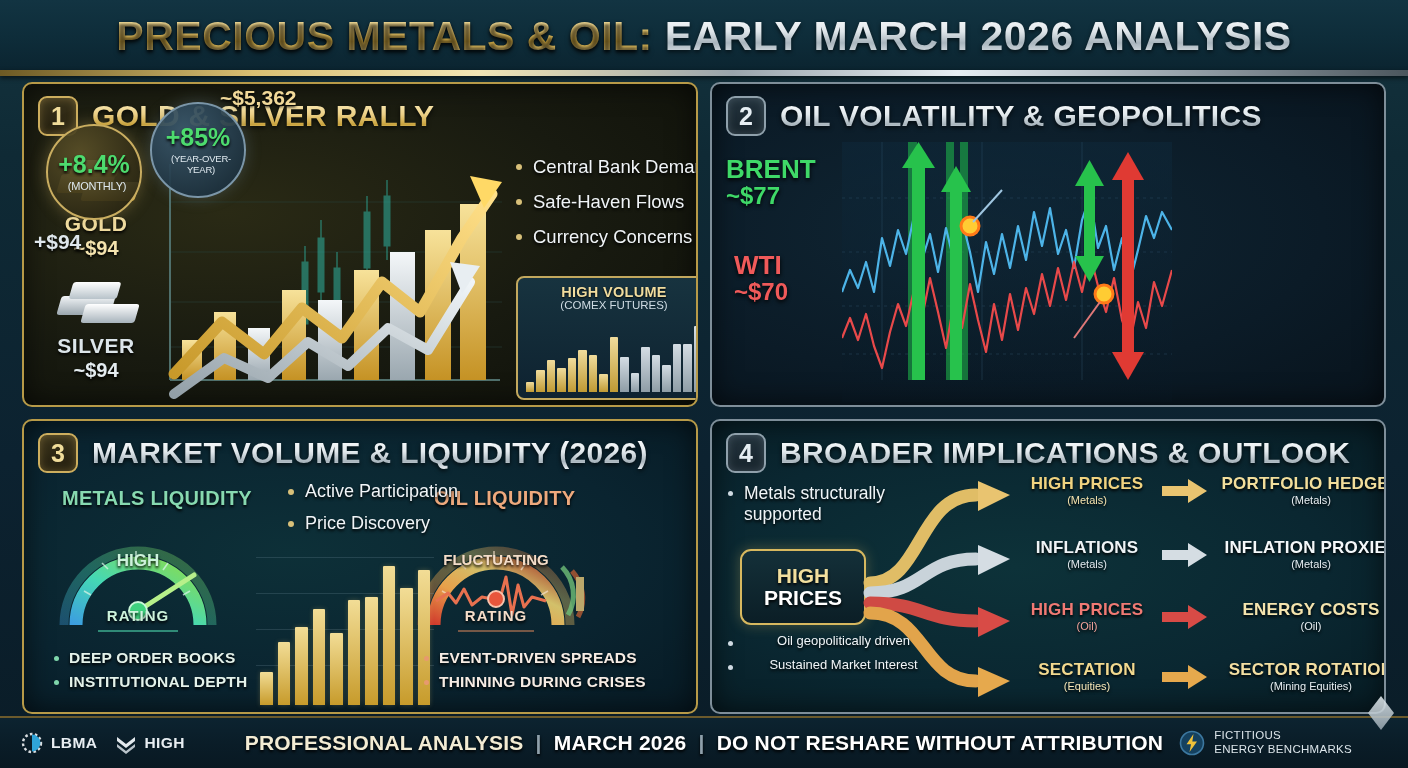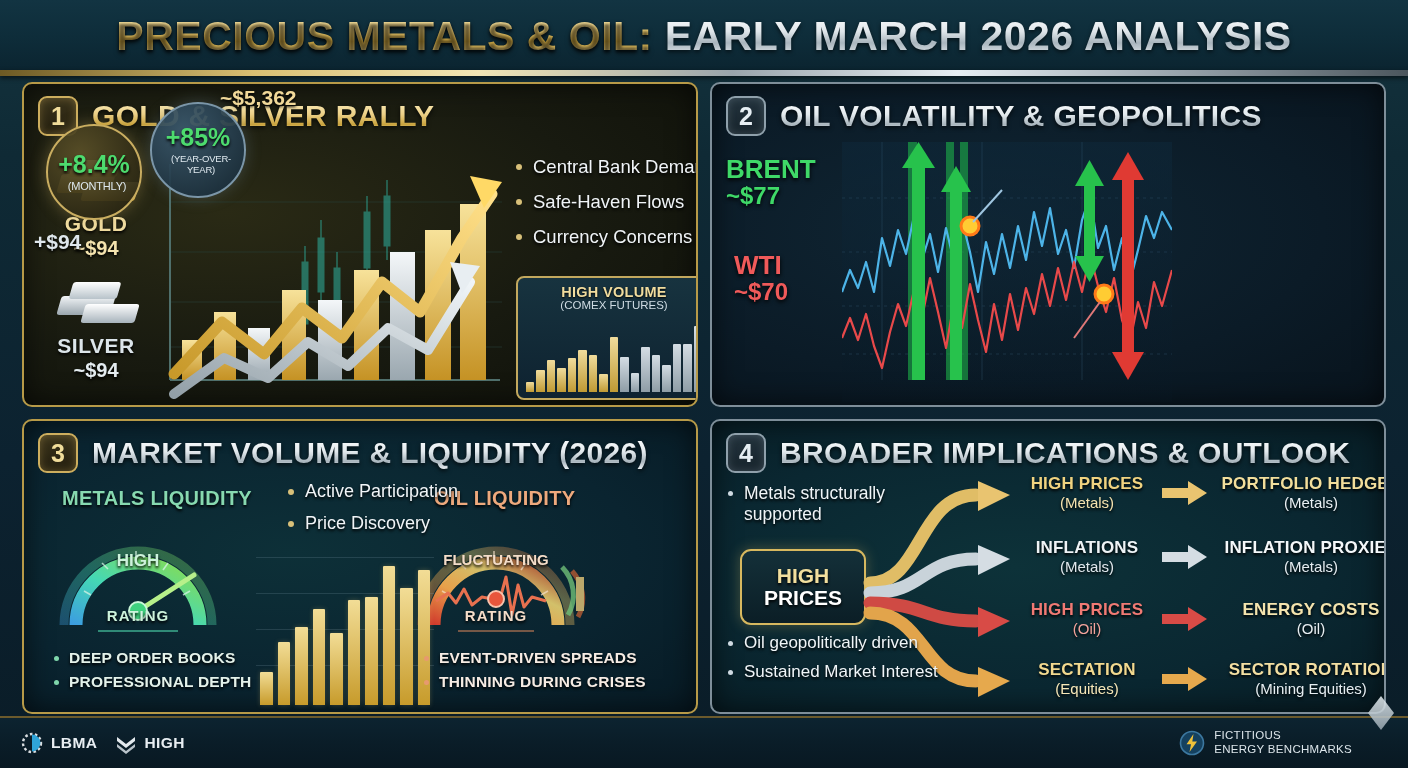--- a/index.html
+++ b/index.html
@@ -168,36 +168,36 @@
   .barchart3{ position:absolute; left:232px; top:128px; width:178px; height:160px; }
   .bc-bars{ position:absolute; left:4px; right:4px; bottom:4px; height:150px; display:flex; align-items:flex-end; gap:5px; }
   .bc-bars span{ flex:1; background:linear-gradient(180deg,#f2dd96,#c79b2b); border-radius:1px 1px 0 0; box-shadow:0 0 5px rgba(230,200,110,.25); }
   .bc-grid{ position:absolute; left:0; right:0; height:1px; background:rgba(150,180,195,.18); }
   
   .b4-top{ position:absolute; left:16px; top:62px; width:195px; }
   .b4-bot{ position:absolute; left:16px; top:212px; width:215px; }
   .b4-top li, .b4-bot li{ list-style:none; color:#f0f5f8; text-shadow:0 2px 3px #000;
     position:relative; padding-left:16px; margin-bottom:9px; }
   .b4-top li{ font-size:17.5px; line-height:1.18; }
-  .b4-bot li{ font-size:17px; }
+  .b4-bot li{ font-size:13px;text-align:center; }
   .b4-top li:before,.b4-bot li:before{ content:""; position:absolute; left:0; top:8px; width:5px; height:5px; border-radius:50%; background:#cfdae2; }
   .hpbox{
     position:absolute; left:28px; top:128px; width:126px; height:76px;
     border:2.5px solid #d7b85f; border-radius:11px;
     background:linear-gradient(180deg,#143039,#0b1e26);
     display:flex; flex-direction:column; align-items:center; justify-content:center;
     box-shadow:0 0 14px rgba(215,184,95,.3);
   }
   .hpbox .l1{ font-size:21px; font-weight:bold; color:#f2df9e; text-shadow:0 2px 3px #000; line-height:1.05; }
   .hpbox .l2{ font-size:21px; font-weight:bold; color:#ffffff; text-shadow:0 2px 3px #000; line-height:1.05; }
   .frow{ position:absolute; display:flex; align-items:center; }
   .fr-mid{ width:150px; text-align:center; }
   .fr-end{ width:206px; text-align:center; }
   .fr-t1{ font-size:17px; font-weight:bold; letter-spacing:.2px; text-shadow:0 2px 3px #000; line-height:1.1; white-space:nowrap; }
-  .fr-t2{ font-size:15px; text-shadow:0 2px 3px #000; line-height:1.15; white-space:nowrap; }
+  .fr-t2{ font-size:11px; text-shadow:0 2px 3px #000; line-height:1.15; white-space:nowrap; }
   .arrow-sm{ width:46px; height:26px; flex:0 0 46px; }
   
   .footer{
     position:absolute; left:0; bottom:0; width:1408px; height:52px;
     background:linear-gradient(180deg,#0c2330 0%, #0a1d28 50%, #081822 100%);
     border-top:2px solid #6b5a2c;
     display:flex; align-items:center;
   }
   .foot-logos{ display:flex; align-items:center; gap:18px; margin-left:20px; }
   .foot-logo{ display:flex; align-items:center; gap:7px; }
@@ -510,21 +510,21 @@
             <span style="height:70%"></span>
           <span style="height:72%"></span>
             <span style="height:93%"></span>
             <span style="height:78%"></span>
           <span style="height:90%"></span>
         </div>
       </div>
 
       <ul class="sublist sl-metals">
         <li>DEEP ORDER BOOKS</li>
-        <li>PROFESSIONAL DEPTH</li>
+        <li>INSTITUTIONAL DEPTH</li>
       </ul>
       <ul class="sublist sl-oil">
         <li>EVENT-DRIVEN SPREADS</li>
         <li>THINNING DURING CRISES</li>
       </ul>
     </div>
 
     <div class="panel p4">
       <div class="phead">
         <div class="badge badge-silver">4</div>
@@ -627,20 +627,27 @@
       </div>
       <div class="foot-logo">
         <svg width="22" height="24" viewBox="0 0 22 24">
           <path d="M2,6 L11,13 L20,6 L20,10 L11,17 L2,10 Z" fill="#e3e9ed"></path>
           <path d="M2,13 L11,20 L20,13 L20,16 L11,23 L2,16 Z" fill="#b9c3ca"></path>
         </svg>
         <span class="lt">HIGH</span>
       </div>
     </div>
 
+    <div class="foot-center">
+      <span>PROFESSIONAL ANALYSIS</span>
+      <span class="sep">|</span>
+      <span class="w">MARCH 2026</span>
+      <span class="sep">|</span>
+      <span class="w">DO NOT RESHARE WITHOUT ATTRIBUTION</span>
+    </div>
 
     <div class="foot-right">
       <svg width="26" height="26" viewBox="0 0 26 26">
         <circle cx="13" cy="13" r="11.5" fill="#15415f" stroke="#3c78a0" stroke-width="1.6"></circle>
         <path d="M14.5,4 L7.5,14.2 L12,14.2 L10.5,22 L18,11.4 L13.3,11.4 Z" fill="#f0c23a"></path>
       </svg>
       <div class="fr-txt">
         <div>FICTITIOUS</div>
         <div>ENERGY BENCHMARKS</div>
       </div>

